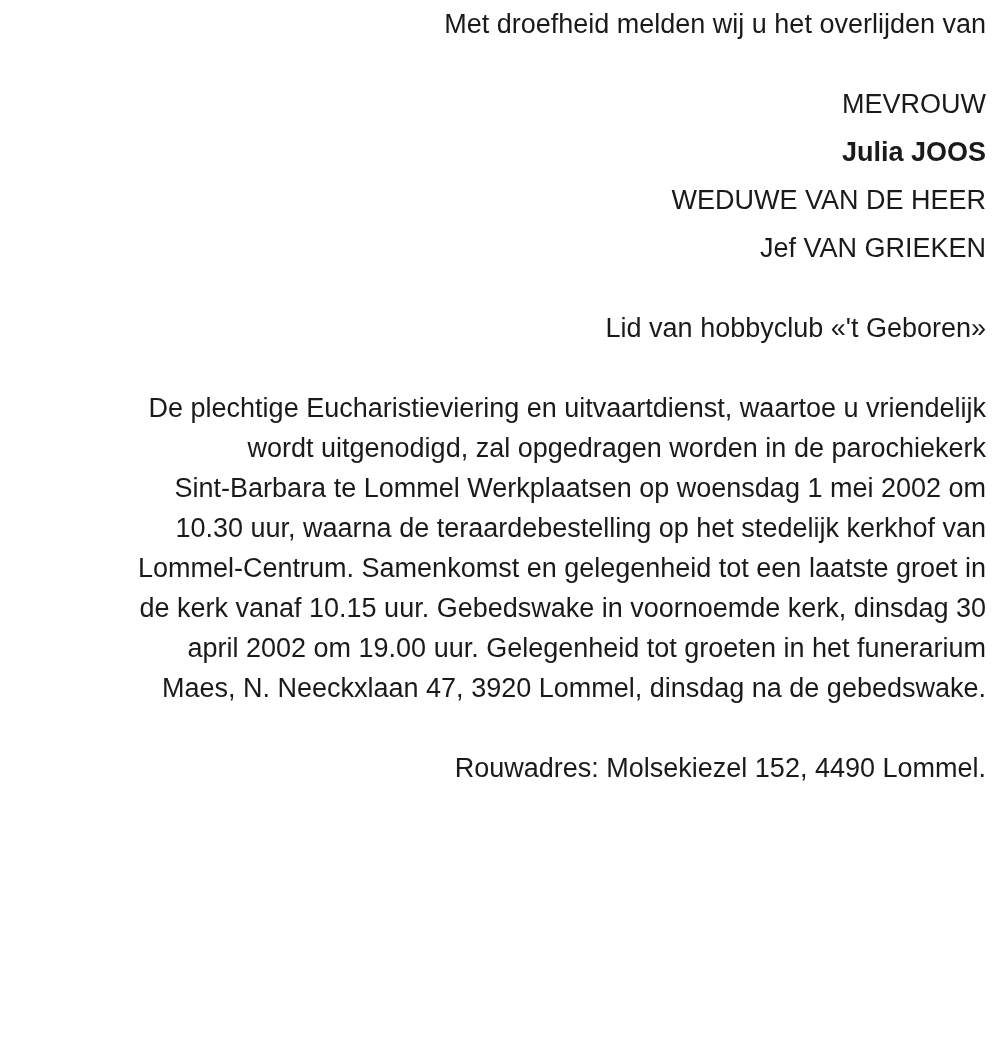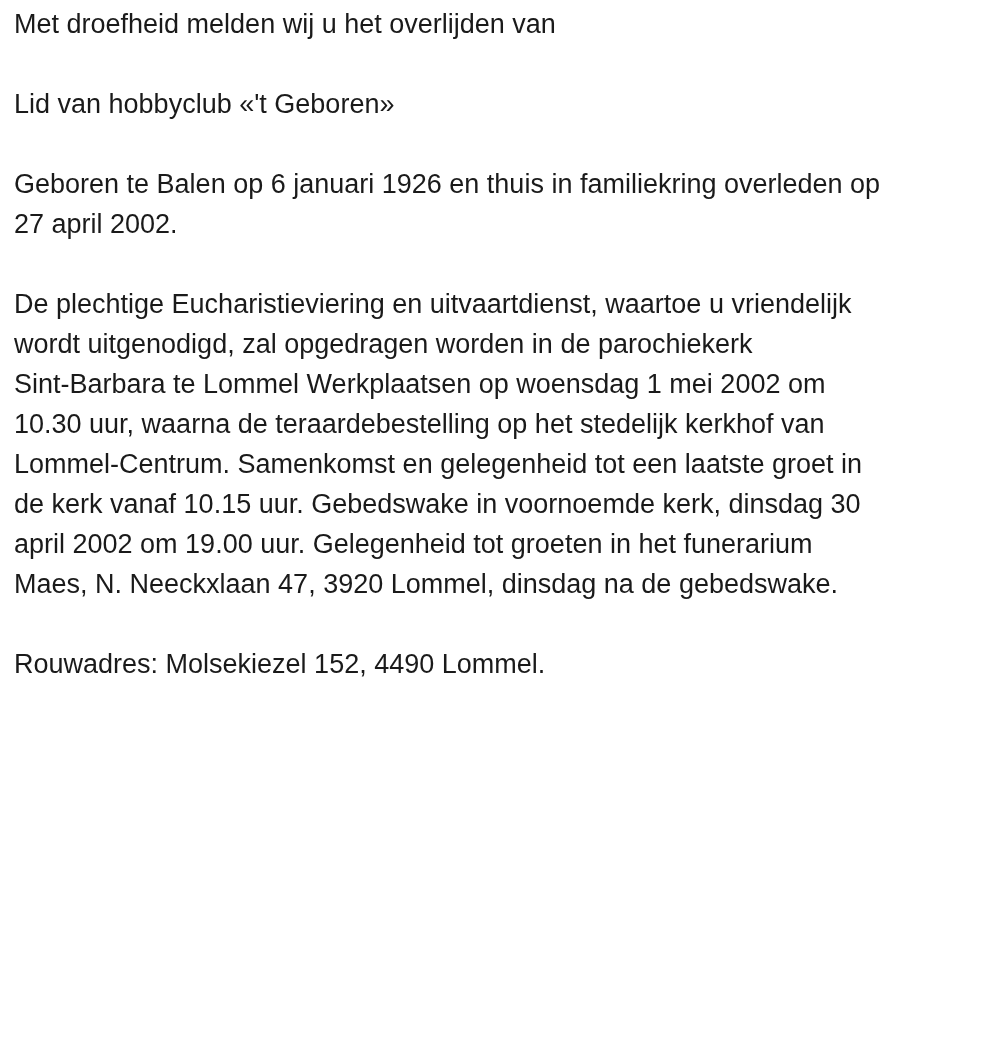--- a/index.html
+++ b/index.html
@@ -13,20 +13,21 @@
     height: 1046px;
     overflow: hidden;
     box-sizing: border-box;
     padding: 4px 14px 0 14px;
     background: #ffffff;
     color: #1a1a1a;
     font-family: "Liberation Sans", "DejaVu Sans", sans-serif;
     font-size: 27px;
     line-height: 40px;
     font-weight: 400;
+    text-align: right;
   }
   .page p {
     margin: 40px 0;
     white-space: pre-line; 
   }
   .page p:first-child {
     margin-top: 0;
   }
   .name-block p {
     margin: 8px 0;
@@ -34,25 +35,29 @@
   .bold {
     font-weight: 700;
   }
 </style>
 </head>
 <body>
 
 <div class="page">
   <p>Met droefheid melden wij u het overlijden van</p>
 
+  <div class="name-block">
+    <p>MEVROUW</p>
+    <p class="bold">Julia JOOS</p>
+    <p>WEDUWE VAN DE HEER</p>
+    <p>Jef VAN GRIEKEN</p>
+  </div>
 
   <p>Lid van hobbyclub «'t Geboren»</p>
 
-  <p>Geboren te Balen op 6 januari 1926 en thuis in familiekring overleden op
-27 april 2002.</p>
 
   <p>De plechtige Eucharistieviering en uitvaartdienst, waartoe u vriendelijk
 wordt uitgenodigd, zal opgedragen worden in de parochiekerk
 Sint-Barbara te Lommel Werkplaatsen op woensdag 1 mei 2002 om
 10.30 uur, waarna de teraardebestelling op het stedelijk kerkhof van
 Lommel-Centrum. Samenkomst en gelegenheid tot een laatste groet in
 de kerk vanaf 10.15 uur. Gebedswake in voornoemde kerk, dinsdag 30
 april 2002 om 19.00 uur. Gelegenheid tot groeten in het funerarium
 Maes, N. Neeckxlaan 47, 3920 Lommel, dinsdag na de gebedswake.</p>
 

